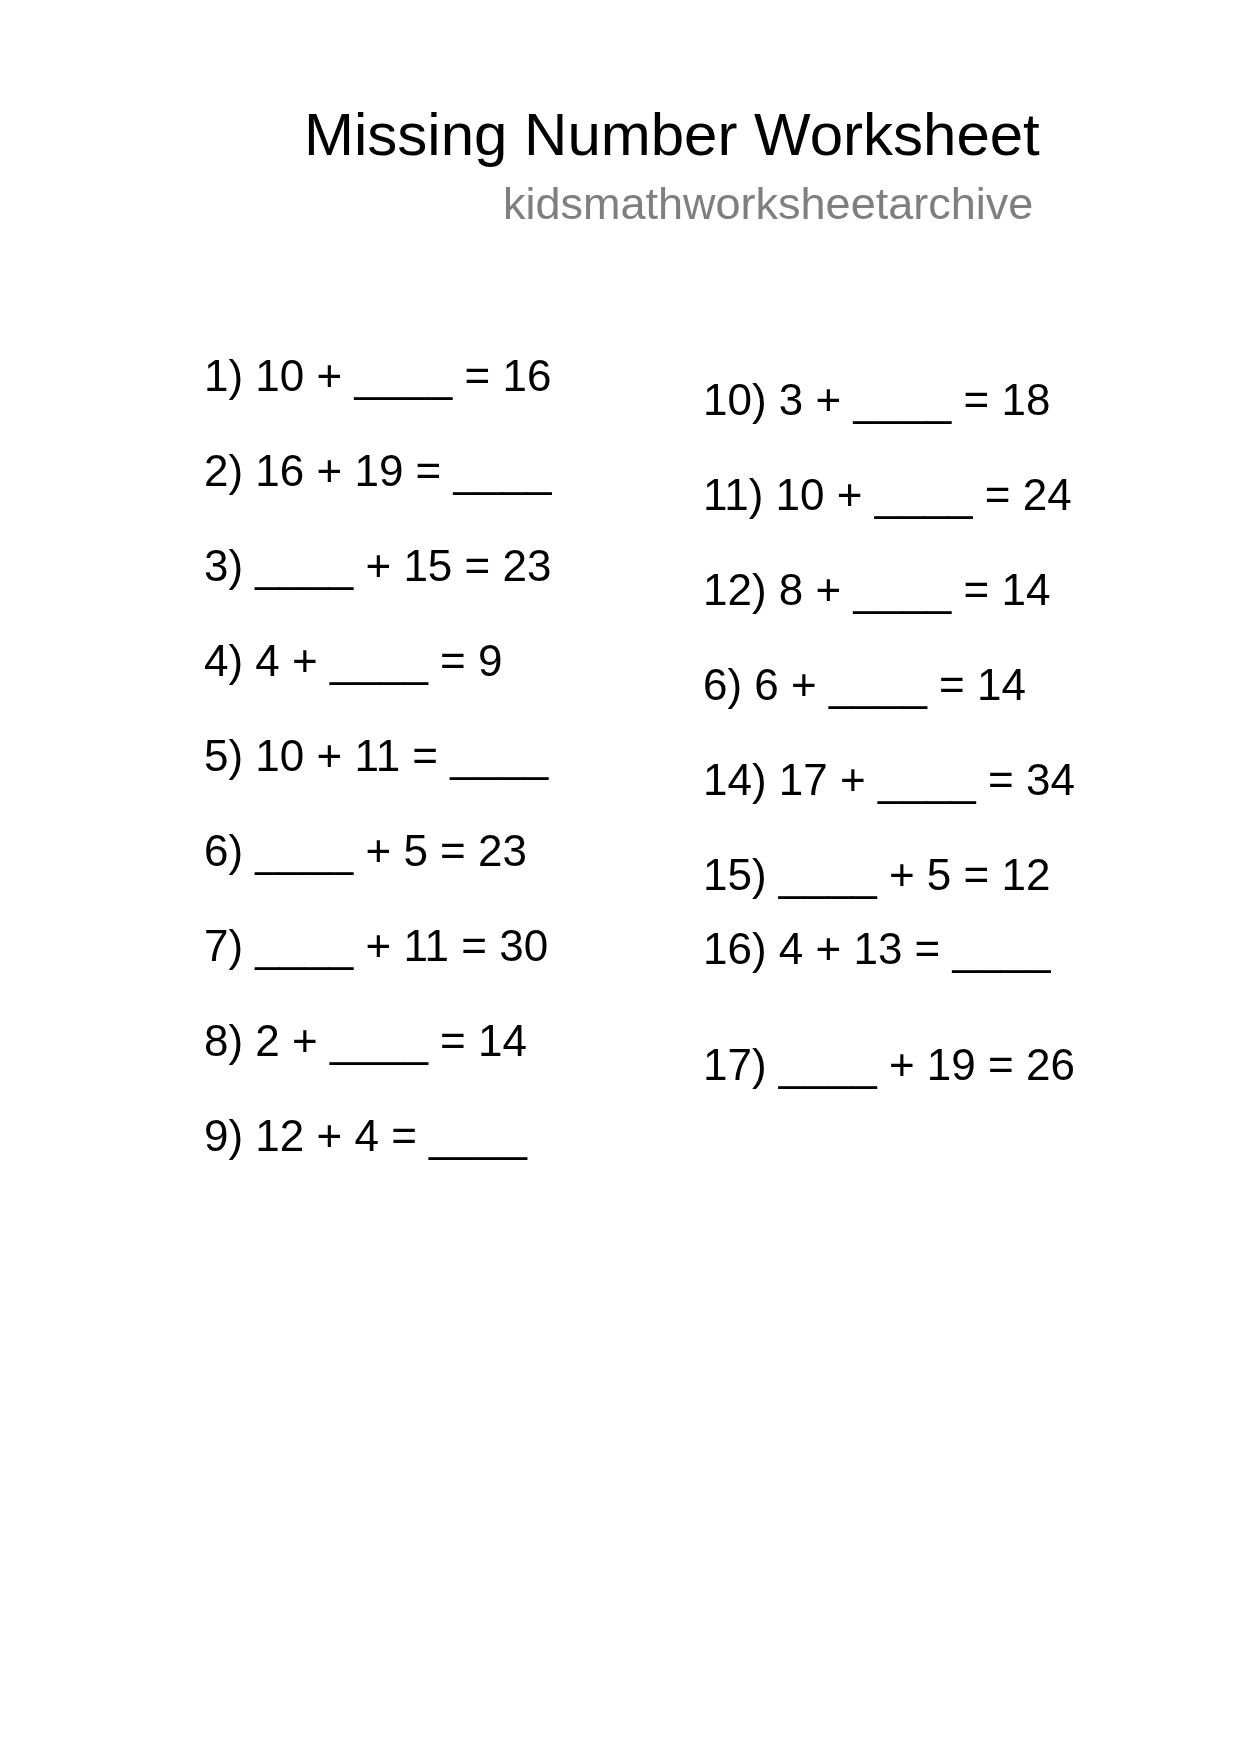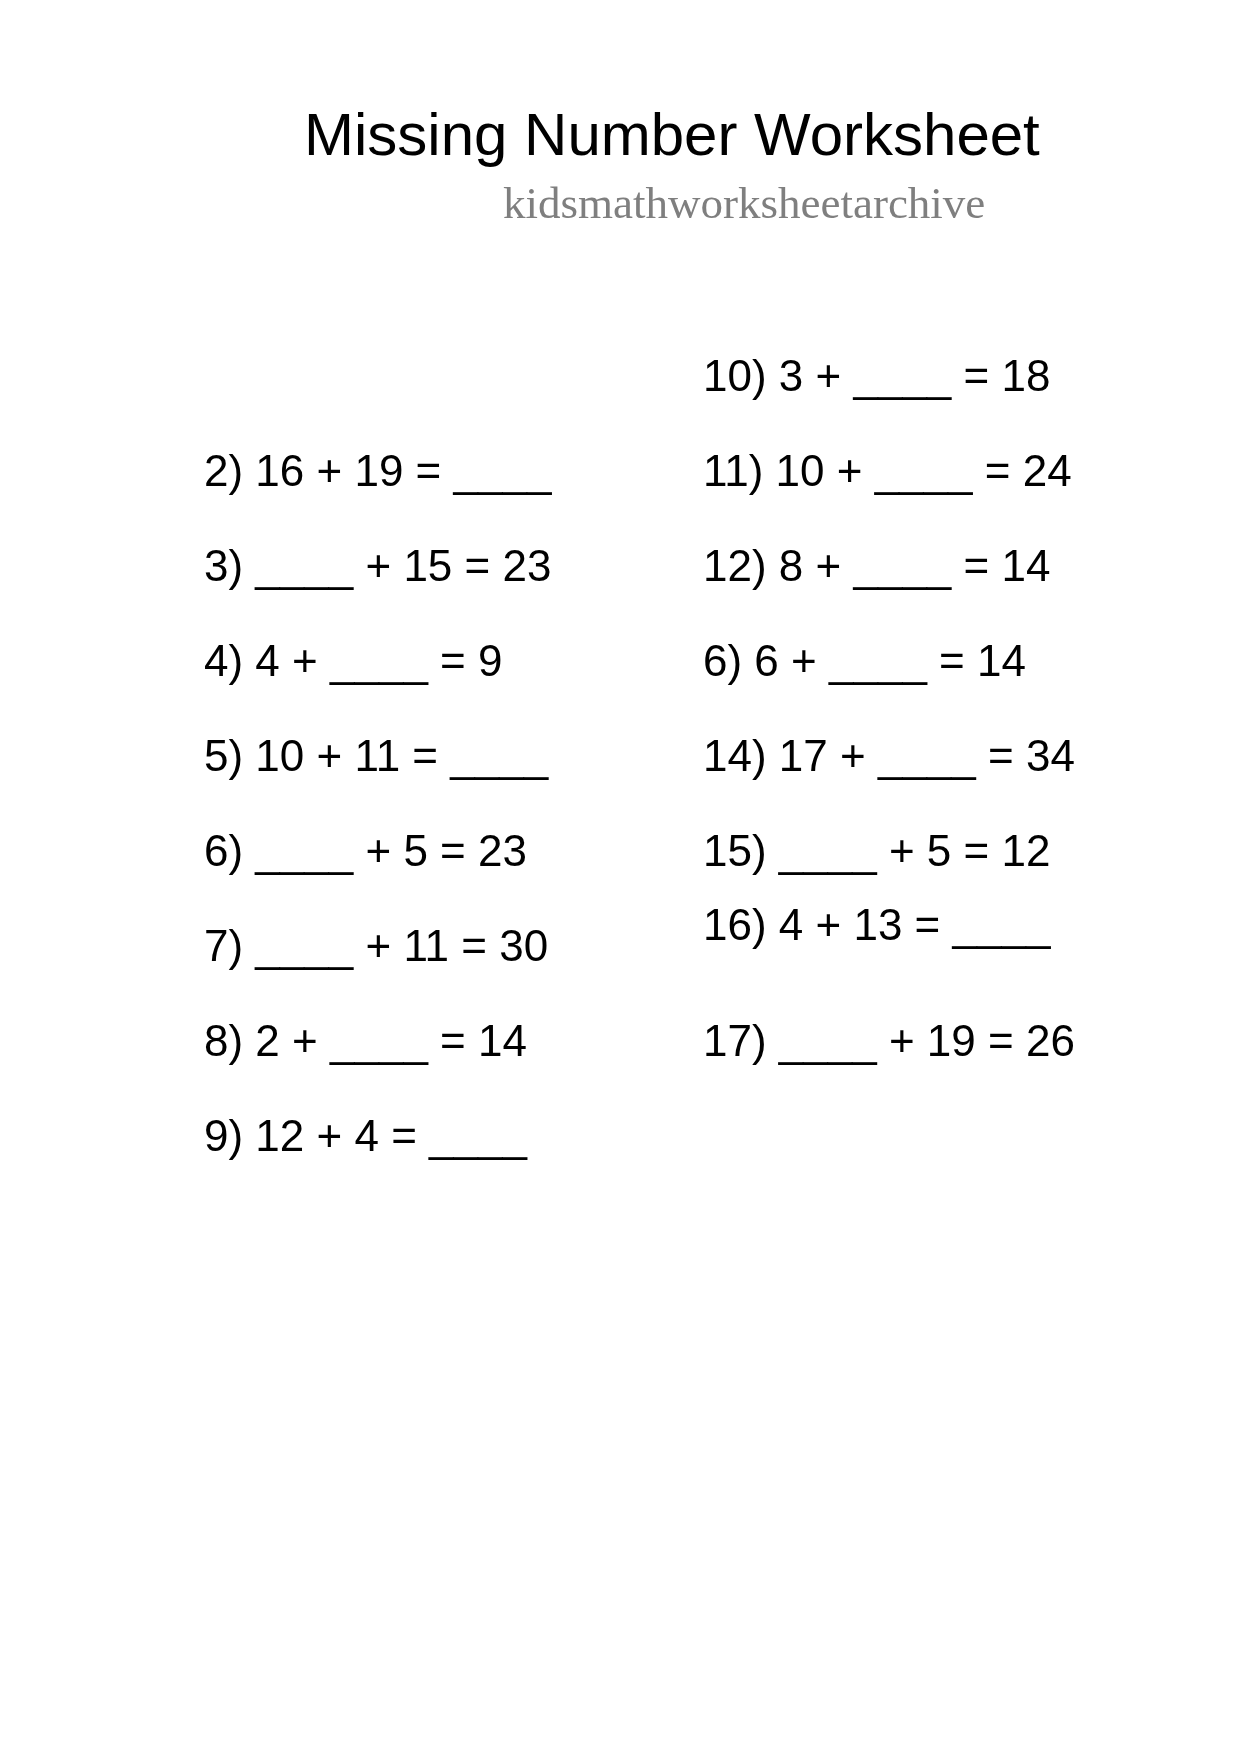--- a/index.html
+++ b/index.html
@@ -32,40 +32,40 @@
       color: #000000;
     }
     .subtitle {
       position: absolute;
       left: 503px;
       top: 178px;
       font-size: 45px;
       line-height: 1.15;
       white-space: nowrap;
       color: #7f7f7f;
-      font-family: Liberation Serif, serif;
     }
     .problem {
       position: absolute;
       font-size: 44px;
       line-height: 1.15;
       white-space: pre;
       color: #000000;
     }
     .problem span { white-space: pre; }
     .col-left  { left: 204px; }
-    .col-right { left: 703px; }
+    .col-right { left: 703px; margin-top: 24px; }
   </style>
 </head>
 <body>
 
 <div class="page">
   <div class="title">Missing Number Worksheet</div>
   <div class="subtitle">kidsmathworksheetarchive</div>
 
+  <div class="problem col-left" style="top:351px"><span>1)</span><span> 10 + </span><span>____</span><span> = 16</span></div>
 
   <div class="problem col-left" style="top:446px"><span>2)</span><span> 16 + 19 = </span><span>____</span><span></span></div>
 
   <div class="problem col-left" style="top:541px"><span>3)</span><span> </span><span>____</span><span> + 15 = 23</span></div>
 
   <div class="problem col-left" style="top:636px"><span>4)</span><span> 4 + </span><span>____</span><span> = 9</span></div>
 
   <div class="problem col-left" style="top:731px"><span>5)</span><span> 10 + 11 = </span><span>____</span><span></span></div>
 
   <div class="problem col-left" style="top:826px"><span>6)</span><span> </span><span>____</span><span> + 5 = 23</span></div>

